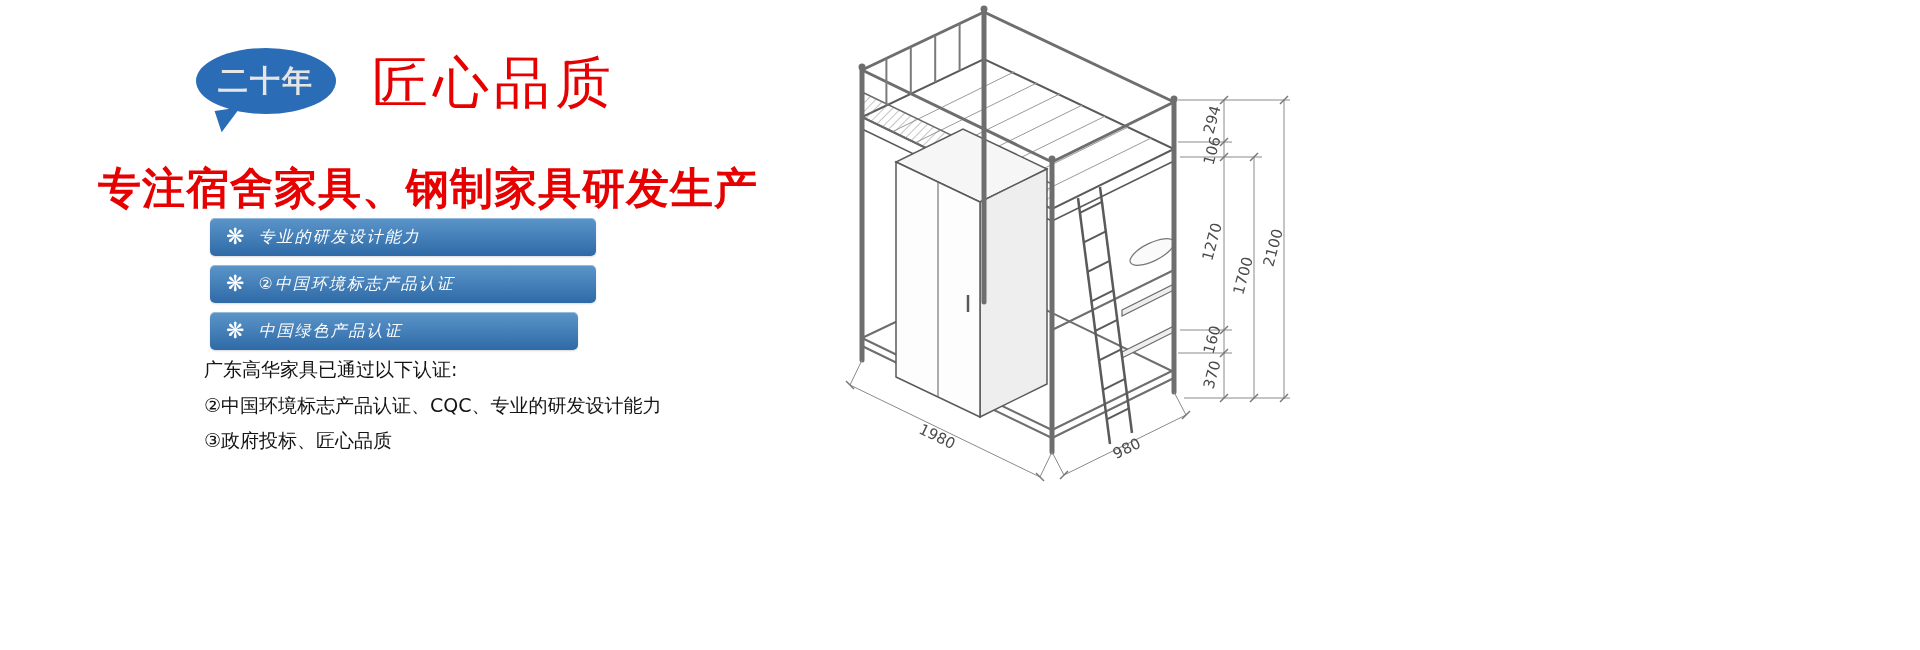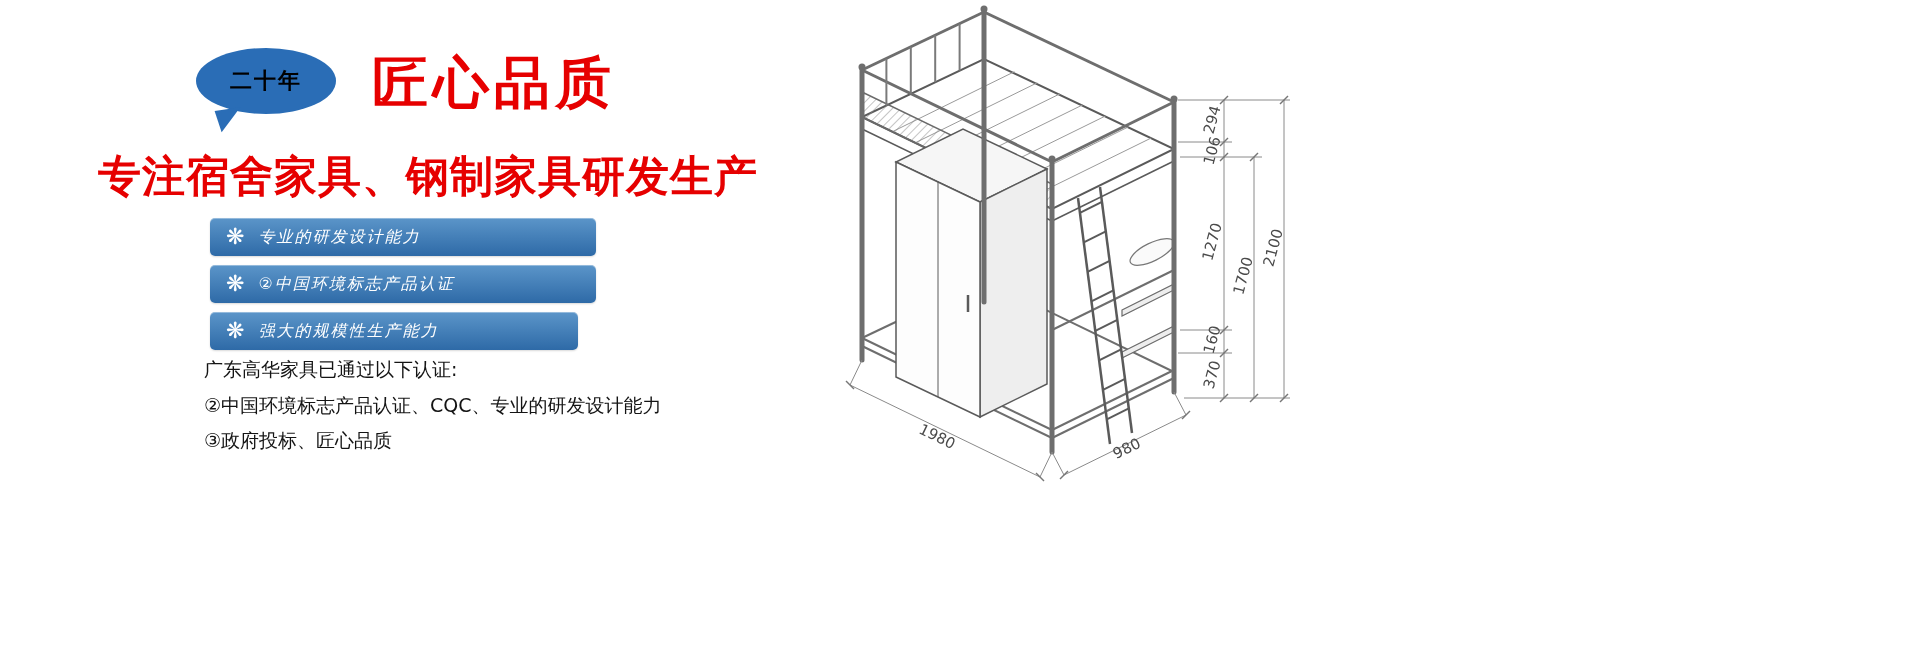--- a/index.html
+++ b/index.html
@@ -15,26 +15,26 @@
   .canvas{position:relative;width:1920px;height:650px;background:#ffffff;overflow:hidden;}
 
   
   .bubble{position:absolute;left:196px;top:48px;width:140px;height:66px;
     background:var(--color-bubble);border-radius:50%;
     display:flex;align-items:center;justify-content:center;}
   .bubble::after{content:"";position:absolute;left:20px;bottom:-17px;width:0;height:0;
     border-top:22px solid var(--color-bubble);
     border-right:22px solid transparent;border-left:4px solid transparent;
     transform:rotate(-8deg);}
-  .bubble span{color:#000000;font-size:22px;font-weight:bold;letter-spacing:2px;text-align:right;}
-
-  .headline{position:absolute;left:372px;top:46px;font-size:56px;font-weight:bold;
+  .bubble span{color:#e5e5e5;font-size:30px;font-weight:bold;letter-spacing:2px;text-align:right;}
+
+  .headline{position:absolute;left:372px;top:46px;font-size:56px;font-weight:normal;
     color:var(--color-red);letter-spacing:5px;white-space:nowrap;}
 
-  .subheadline{position:absolute;left:98px;top:148px;font-size:43px;font-weight:bold;
+  .subheadline{position:absolute;left:98px;top:160px;font-size:43px;font-weight:bold;
     color:var(--color-red);letter-spacing:1px;white-space:nowrap;}
 
   
   .features{position:absolute;left:210px;top:218px;display:flex;flex-direction:column;gap:9px;}
   .feature-bar{height:38px;border-radius:5px;
     background:linear-gradient(180deg,var(--color-bar1) 0%,var(--color-bar2) 100%);
     box-shadow:inset 0 1px 0 rgba(255,255,255,.35), 0 1px 2px rgba(0,0,0,.15);
     display:flex;align-items:center;padding:0 16px;color:#fff;}
   .feature-bar:nth-child(1){width:386px;}
   .feature-bar:nth-child(2){width:386px;}
@@ -67,21 +67,21 @@
     <div class="feature-bar">
       <span class="ficon">❋</span>
       <span class="flabel">专业的研发设计能力</span>
     </div>
     <div class="feature-bar">
       <span class="ficon">❋</span>
       <span class="flabel">②中国环境标志产品认证</span>
     </div>
     <div class="feature-bar">
       <span class="ficon">❋</span>
-      <span class="flabel">强大的规模性生产能力</span>
+      <span class="flabel">中国绿色产品认证</span>
     </div>
   </div>
 
   <div class="certs">
     <div>广东高华家具已通过以下认证:</div>
     <div>②中国环境标志产品认证、CQC、专业的研发设计能力</div>
     <div>③政府投标、匠心品质</div>
   </div>
 
   <svg class="drawing" width="540" height="510" viewBox="0 0 540 510">

